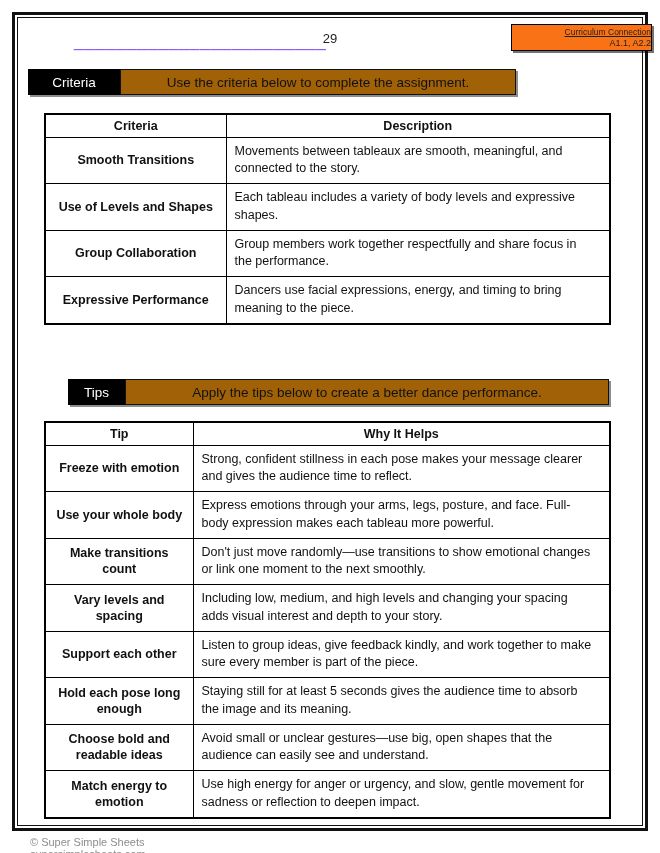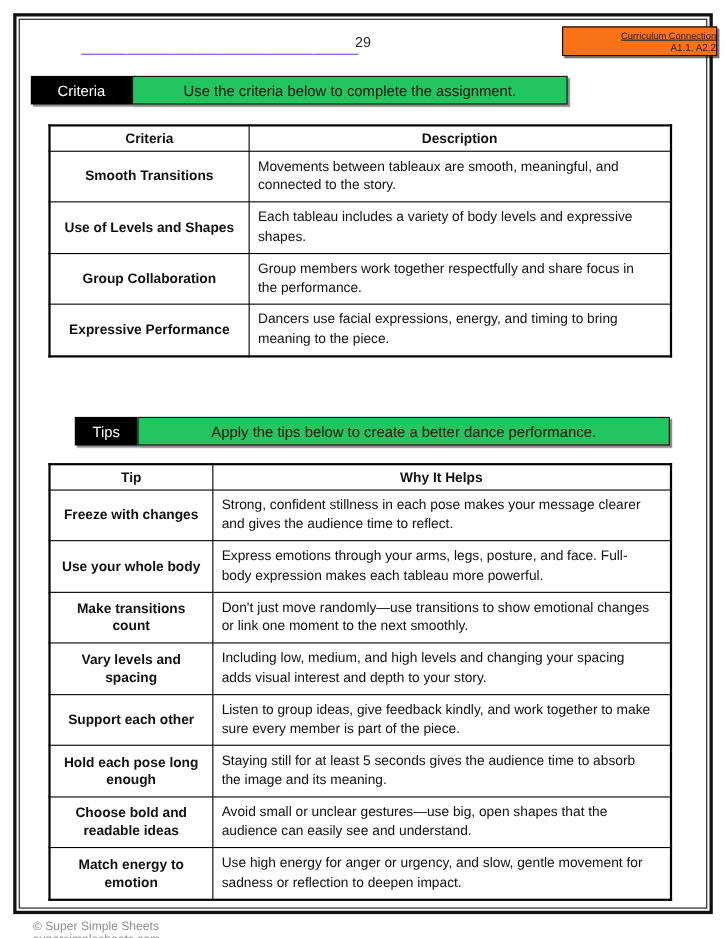--- a/index.html
+++ b/index.html
@@ -51,21 +51,21 @@
   .banner {
     position: absolute; display: flex; height: 26px;
     filter: drop-shadow(2px 2px 0 rgba(0,0,0,0.45));
   }
   .banner-label {
     background: #000; color: #fff;
     display: flex; align-items: center; justify-content: center;
     font-size: 13.5px;
   }
   .banner-instruction {
-    background: #22c55e; border: 1.5px solid #111;
+    background: #a16207; border: 1.5px solid #111;
     display: flex; align-items: center; justify-content: center;
     font-size: 13.5px; color: #111;
   }
   .banner-criteria { left: 28px; top: 69px; }
   .banner-criteria .banner-label { width: 92px; }
   .banner-criteria .banner-instruction { width: 396px; }
   .banner-tips { left: 22px; top: 379px; }
   .banner-tips .banner-label { width: 57px; margin-left: 46px; }
   .banner-tips .banner-instruction { width: 484px; }
 
@@ -161,21 +161,21 @@
   <colgroup>
       <col class="c1">
       <col>
     </colgroup>
   <tbody>
       <tr>
     <th>Tip</th>
     <th>Why It Helps</th>
   </tr>
   <tr>
-    <td class="row-label">Freeze with changes</td>
+    <td class="row-label">Freeze with emotion</td>
     <td class="row-desc">Strong, confident stillness in each pose makes your message clearer and gives the audience time to reflect.</td>
   </tr>
   <tr>
     <td class="row-label">Use your whole body</td>
     <td class="row-desc">Express emotions through your arms, legs, posture, and face. Full-body expression makes each tableau more powerful.</td>
   </tr>
   <tr>
     <td class="row-label">Make transitions count</td>
     <td class="row-desc">Don't just move randomly—use transitions to show emotional changes or link one moment to the next smoothly.</td>
   </tr>

